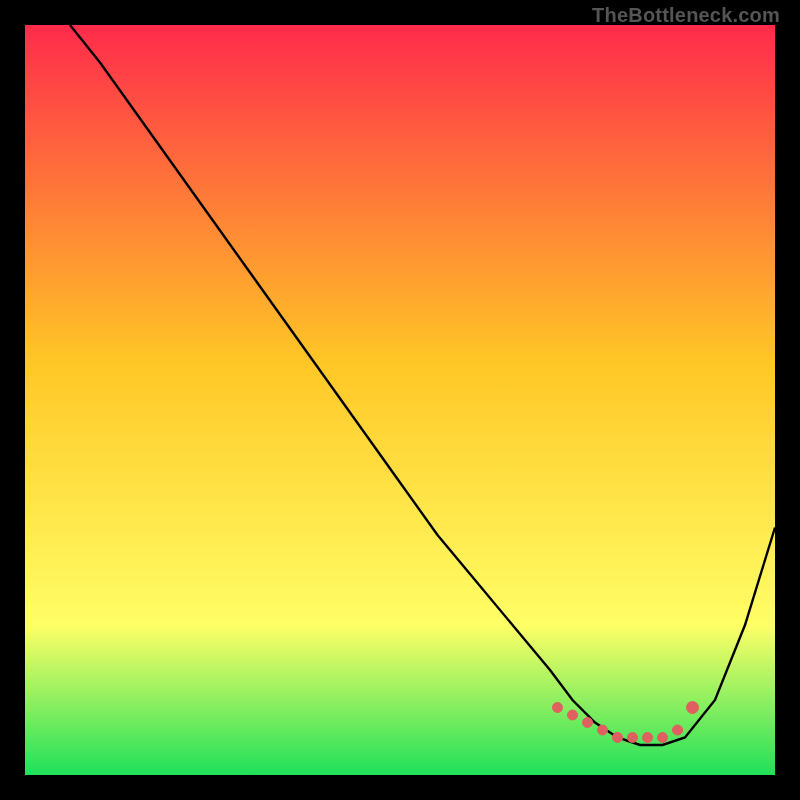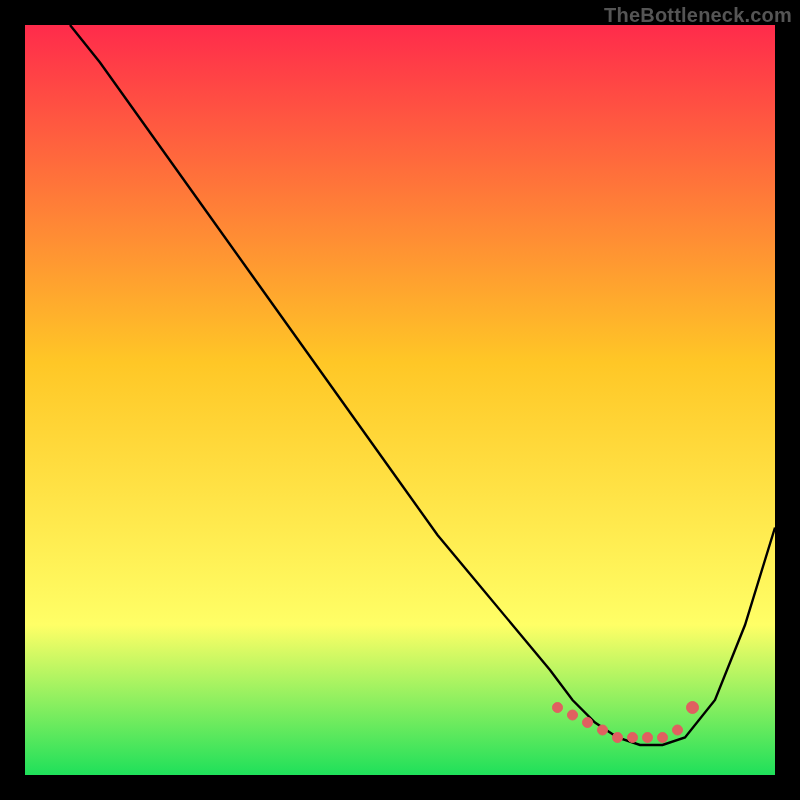--- a/index.html
+++ b/index.html
@@ -13,21 +13,21 @@
   }
   .wrap {
     position: relative;
     width: 800px;
     height: 800px;
     background: #000;
   }
   .watermark {
     position: absolute;
     top: 4px;
-    right: 8px;
+    right: 20px;
     color: #555;
     font-size: 20px;
     font-weight: 600;
     letter-spacing: 0.2px;
     z-index: 10;
   }
   .plot {
     position: absolute;
     left: 25px;
     top: 25px;

